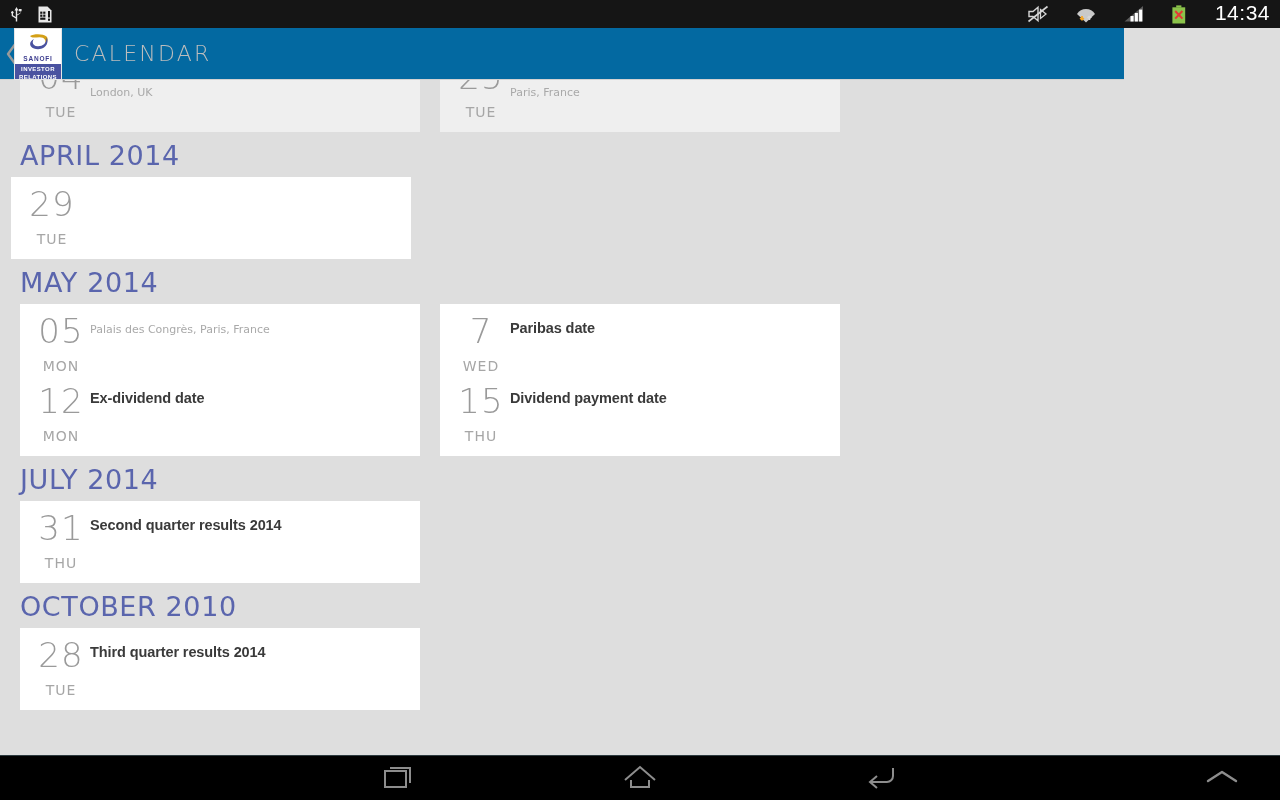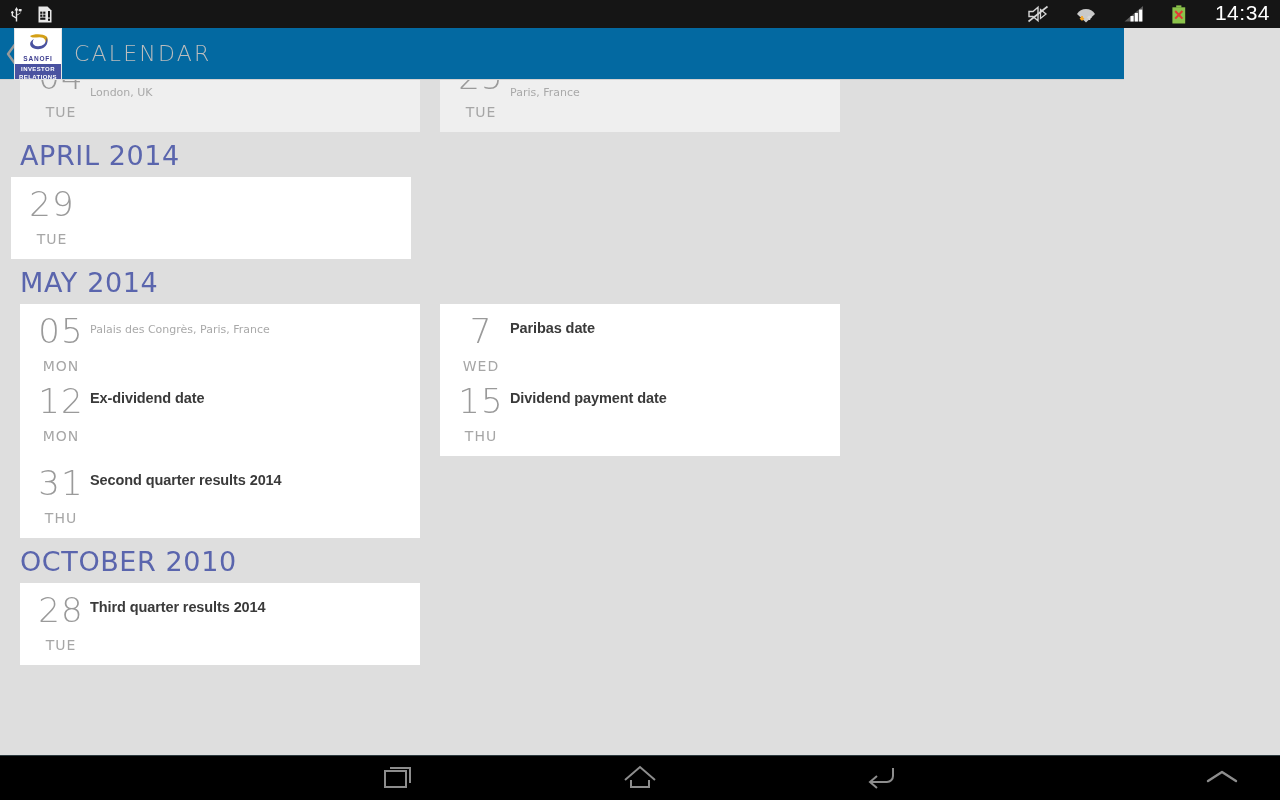--- a/index.html
+++ b/index.html
@@ -302,20 +302,21 @@
                 <div class="date-num">15</div>
                 <div class="date-dow">THU</div>
               </div>
               <div class="event-body">
                 <div class="event-title">Dividend payment date</div>
               </div>
             </div>
           </div>
         </div>
       </div>
+      <div class="month-heading">JULY 2014</div>
       <div class="row">
         <div style="display: flex; gap: 20px; padding-left: 20px;">
           <div class="card">
             <div class="event">
               <div class="date-box">
                 <div class="date-num">31</div>
                 <div class="date-dow">THU</div>
               </div>
               <div class="event-body">
                 <div class="event-title">Second quarter results 2014</div>

